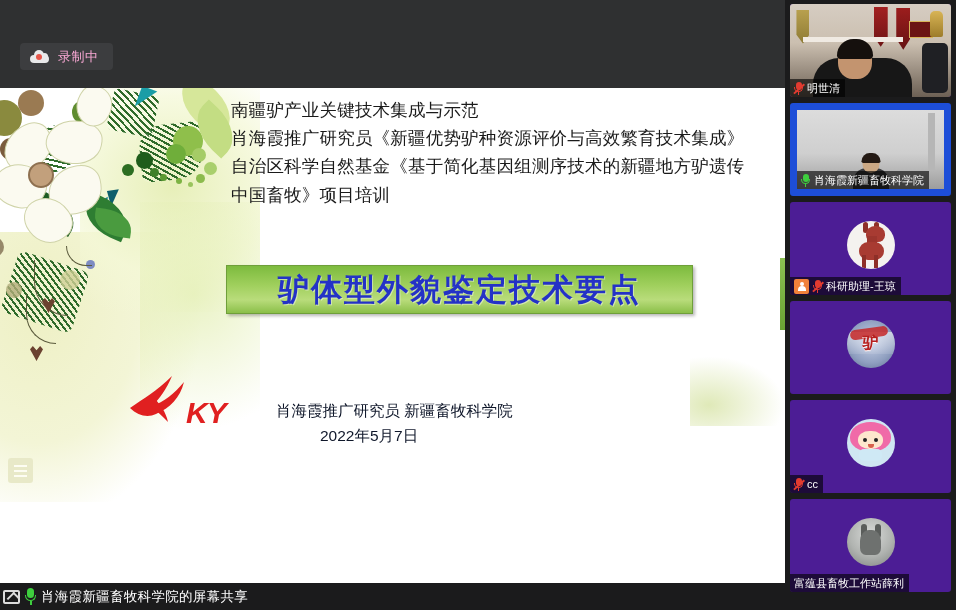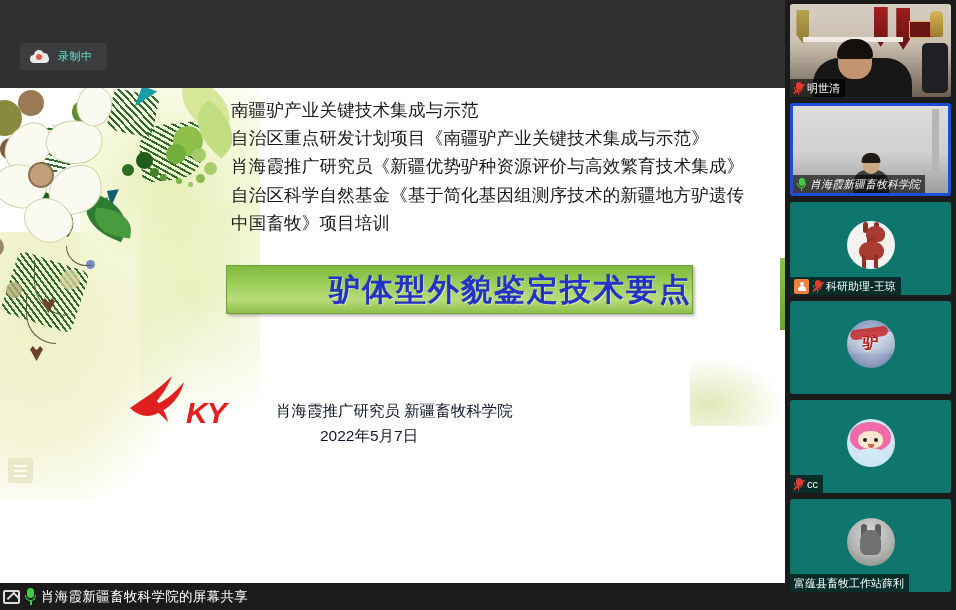--- a/index.html
+++ b/index.html
@@ -14,21 +14,21 @@
   .topbar { position:absolute; left:0; top:0; width:785px; height:88px; background:#2f3031; }
 
   .rec-pill { position:absolute; left:20px; top:43px; height:27px;
               display:flex; align-items:center; gap:9px;
               padding:0 14px 0 10px; border-radius:4px; background:#3c3d3f; }
   .cloud-ico { position:relative; width:19px; height:13px; }
   .cloud-ico .c1 { position:absolute; left:0; bottom:0; width:19px; height:8px; background:#e9e9ea; border-radius:5px; }
   .cloud-ico .c2 { position:absolute; left:4px; top:0; width:10px; height:10px; background:#e9e9ea; border-radius:50%; }
   .cloud-ico .c3 { position:absolute; left:11px; top:3px; width:7px; height:7px; background:#e9e9ea; border-radius:50%; }
   .cloud-ico .dot { position:absolute; left:6px; top:4px; width:6px; height:6px; background:#e6564a; border-radius:50%; z-index:3; }
-  .rec-label { color:#5eead4; font-size:11px; letter-spacing:.5px; }
+  .rec-label { color:#f9a8d4; font-size:13px; letter-spacing:.5px; }
 
   
   .slide { position:absolute; left:0; top:88px; width:785px; height:495px; background:#ffffff; overflow:hidden; }
 
   
   .floral { position:absolute; left:-10px; top:-6px; width:270px; height:420px; overflow:hidden; }
   .fl { position:absolute; }
   .wash1 { left:-40px; top:150px; width:250px; height:290px;
            background:radial-gradient(ellipse at 35% 25%, #eef0c4 0%, #f3f5d6 45%, rgba(255,255,255,0) 72%); }
   .wash2 { left:90px; top:-20px; width:230px; height:250px;
@@ -62,21 +62,21 @@
 
   
   .headlines { position:absolute; left:231px; top:8px; width:540px;
                font-size:17.5px; line-height:28.2px; color:#1a1a1a; letter-spacing:.2px; }
   .headlines div { white-space:nowrap; }
 
   
   .title-banner { position:absolute; left:226px; top:177px; width:467px; height:49px;
                   background:linear-gradient(180deg,#7dbb3e 0%,#9fcf5c 40%,#b9dc7b 72%,#8bbf49 100%);
                   border:1px solid #6f9f3a; box-shadow:2px 2px 3px rgba(0,0,0,.28);
-                  display:flex; align-items:center; justify-content:flex-end; }
+                  display:flex; align-items:center; justify-content:center; }
   .title-banner span { font-size:31px; font-weight:bold; color:#2432c6; letter-spacing:2px;
                        text-shadow:1px 1px 0 rgba(255,255,255,.45); }
 
   
   .ky-logo { position:absolute; left:126px; top:280px; width:112px; height:70px; }
   .ky-bird { position:absolute; left:0; top:0; width:86px; height:56px; }
   .ky-text { position:absolute; left:60px; top:28px; font-size:30px; font-weight:bold;
              color:#e02020; font-style:italic; letter-spacing:-1px; }
 
   
@@ -115,23 +115,23 @@
                       transform:rotate(-45deg); }
   .mic-ico { position:relative; width:11px; height:17px; }
   .mic-ico .cap { position:absolute; left:2px; top:0; width:7px; height:10px; background:#3ecf3e; border-radius:4px; }
   .mic-ico .arc { position:absolute; left:0; top:7px; width:11px; height:6px;
                   border:1.6px solid #3ecf3e; border-top:none; border-radius:0 0 7px 7px; }
   .mic-ico .st { position:absolute; left:5px; top:13px; width:1.6px; height:4px; background:#3ecf3e; }
   .status-text { color:#ffffff; font-size:13.5px; letter-spacing:.3px; }
 
   
   .rail { position:absolute; left:785px; top:0; width:171px; height:610px; background:#1b1b1c; padding:4px 5px; }
-  .tile { position:relative; width:161px; height:93px; background:#0f766e; border-radius:3px;
+  .tile { position:relative; width:161px; height:93px; background:#4c1d95; border-radius:3px;
           margin-bottom:6px; overflow:hidden; }
-  .tile.active { border:3px solid #1d4ed8;font-style:italic; }
+  .tile.active { border:7px solid #1d4ed8; }
 
   .tile-namebar { position:absolute; left:0; bottom:0; height:18px; max-width:100%;
                   background:rgba(0,0,0,.62); display:flex; align-items:center; gap:4px; padding:0 5px 0 4px; }
   .tile-name { color:#ffffff; font-size:11px; white-space:nowrap; }
 
   .host-badge { width:15px; height:15px; background:#f0813a; border-radius:2px;
                 display:flex; align-items:center; justify-content:center; flex:none; }
   .host-badge .head { width:4px; height:4px; background:#fff; border-radius:50%; position:absolute; margin-top:-4px; }
   .host-badge .body { width:8px; height:5px; background:#fff; border-radius:4px 4px 0 0; position:absolute; margin-top:4px; }
 
@@ -290,21 +290,20 @@
       <div class="slide-menu-ico">
         <i></i>
           <i></i>
           <i></i>
       </div>
 
       <div class="green-strip"></div>
 
       <div class="headlines">
         <div>南疆驴产业关键技术集成与示范</div>
-        <div>自治区重点研发计划项目《南疆驴产业关键技术集成与示范》</div>
         <div>肖海霞推广研究员《新疆优势驴种资源评价与高效繁育技术集成》</div>
         <div>自治区科学自然基金《基于简化基因组测序技术的新疆地方驴遗传</div>
         <div>中国畜牧》项目培训</div>
       </div>
 
       <div class="title-banner">
         <span>驴体型外貌鉴定技术要点</span>
       </div>
 
       <div class="ky-logo">

